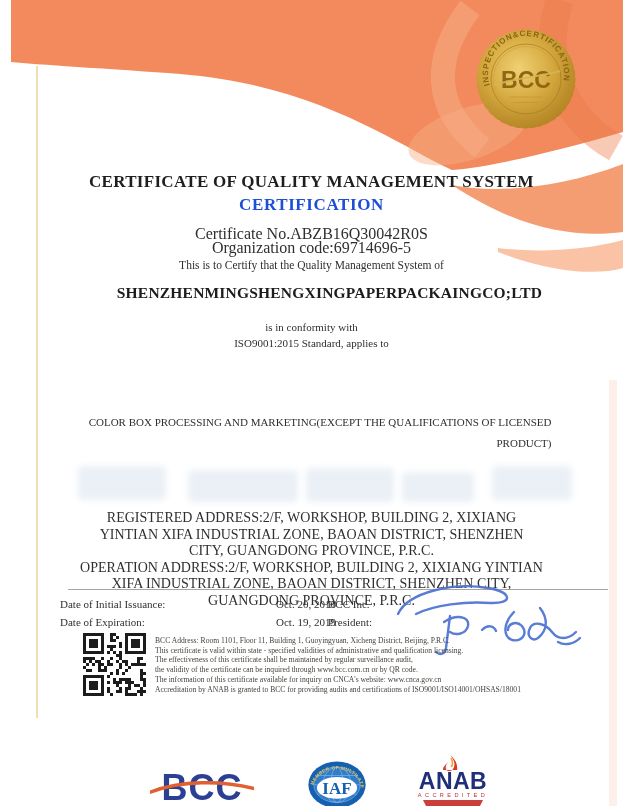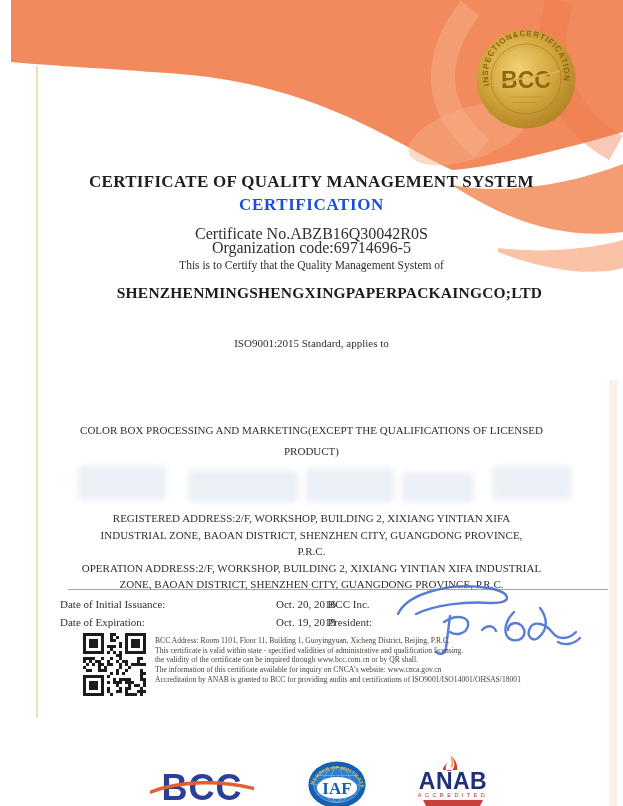--- a/index.html
+++ b/index.html
@@ -14,22 +14,22 @@
   
   #title1{top:172px;font-size:17px;font-weight:bold;color:#1e1e1e;letter-spacing:.3px;}
   #title2{top:195px;font-size:17px;font-weight:bold;color:#1d4ed8;letter-spacing:.6px;}
   #certno{top:225px;font-size:16px;}
   #orgcode{top:239px;font-size:16px;}
   #certify{top:259px;font-size:11.5px;}
   #company{top:284px;font-size:15.5px;font-weight:bold;color:#1c1c1c;letter-spacing:.2px;padding-left:36px;}
   #conform{top:321px;font-size:11px;}
   #standard{top:337px;font-size:11px;}
   #scope{top:412px;font-size:11px;line-height:21px;}
-  #scope > div{max-width:480px;margin:8px auto;}
-  #addr{top:510px;font-size:11px;line-height:16.5px;}
+  #scope > div{max-width:480px;margin:0 auto;text-align:right;}
+  #addr{top:510px;font-size:14px;line-height:16.5px;}
   #addr-reg{max-width:445px;margin:0 auto;}
   #addr-op{max-width:465px;margin:0 auto;}
   #rule{left:68px;top:589px;width:540px;border-top:1px solid rgba(140,135,125,.75);}
   #dates{left:60px;top:595px;font-size:11px;line-height:18px;}
   .drow{display:flex;}
   .dlabel{display:inline-block;width:200px;}
   .dvalue{display:inline-block;margin-left:16px;}
   #issuer{left:328px;top:595px;font-size:11px;line-height:18px;}
   #fineprint{left:155px;top:636px;width:430px;font-size:7.6px;line-height:9.7px;color:#46423c;}
   #qr{left:83px;top:633px;width:63px;height:63px;}
@@ -78,20 +78,21 @@
   <div class="wm" style="left:402px;top:472px;width:72px;height:30px;"></div>
   <div class="wm" style="left:492px;top:466px;width:80px;height:34px;"></div>
 
   <div id="title1" class="abs ctr">CERTIFICATE OF QUALITY MANAGEMENT SYSTEM</div>
   <div id="title2" class="abs ctr">CERTIFICATION</div>
   <div id="certno" class="abs ctr">Certificate No.ABZB16Q30042R0S</div>
   <div id="orgcode" class="abs ctr">Organization code:69714696-5</div>
   <div id="certify" class="abs ctr">This is to Certify that the Quality Management System of</div>
 
   <div id="company" class="abs ctr">SHENZHENMINGSHENGXINGPAPERPACKAINGCO;LTD</div>
+  <div id="conform" class="abs ctr">is in conformity with</div>
   <div id="standard" class="abs ctr">ISO9001:2015 Standard, applies to</div>
 
   <div id="scope" class="abs ctr">
     <div>COLOR BOX PROCESSING AND MARKETING(EXCEPT THE QUALIFICATIONS OF LICENSED PRODUCT)</div>
   </div>
 
   <div id="addr" class="abs ctr">
     <div id="addr-reg">REGISTERED ADDRESS:2/F, WORKSHOP, BUILDING 2, XIXIANG YINTIAN XIFA INDUSTRIAL ZONE, BAOAN DISTRICT, SHENZHEN CITY, GUANGDONG PROVINCE, P.R.C.</div>
     <div id="addr-op">OPERATION ADDRESS:2/F, WORKSHOP, BUILDING 2, XIXIANG YINTIAN XIFA INDUSTRIAL ZONE, BAOAN DISTRICT, SHENZHEN CITY, GUANGDONG PROVINCE, P.R.C.</div>
   </div>
@@ -332,21 +333,22 @@
         <rect x="15" y="20" width="1" height="1"></rect>
         <rect x="16" y="20" width="1" height="1"></rect>
         <rect x="17" y="20" width="1" height="1"></rect>
         <rect x="19" y="20" width="1" height="1"></rect>
       </svg>
   </div>
 
   <div id="fineprint" class="abs">
     <div>BCC Address: Room 1101, Floor 11, Building 1, Guoyingyuan, Xicheng District, Beijing, P.R.C.</div>
     <div>This certificate is valid within state - specified validities of administrative and qualification licensing.</div>
-    <div>the validity of the certificate can be inquired through www.bcc.com.cn or by QR shall.</div>
+    <div>The effectiveness of this certificate shall be maintained by regular surveillance audit,</div>
+    <div>the validity of the certificate can be inquired through www.bcc.com.cn or by QR code.</div>
     <div>The information of this certificate available for inquiry on CNCA's website: www.cnca.gov.cn</div>
     <div>Accreditation by ANAB is granted to BCC for providing audits and certifications of ISO9001/ISO14001/OHSAS/18001</div>
   </div>
 
   <svg class="abs" style="left:150px;top:766px;" width="104" height="44" viewBox="0 0 104 44">
     <text x="52" y="34" text-anchor="middle" font-size="36" font-weight="bold" fill="#2b3f94" font-family="Liberation Sans, sans-serif" letter-spacing="1">BCC</text>
     <path d="M-2,27 C30,14 72,14 106,23" stroke="#e06030" stroke-width="3.4" fill="none"></path>
   </svg>
 
   <svg class="abs" style="left:298px;top:760px;" width="78" height="48" viewBox="0 0 78 62">

